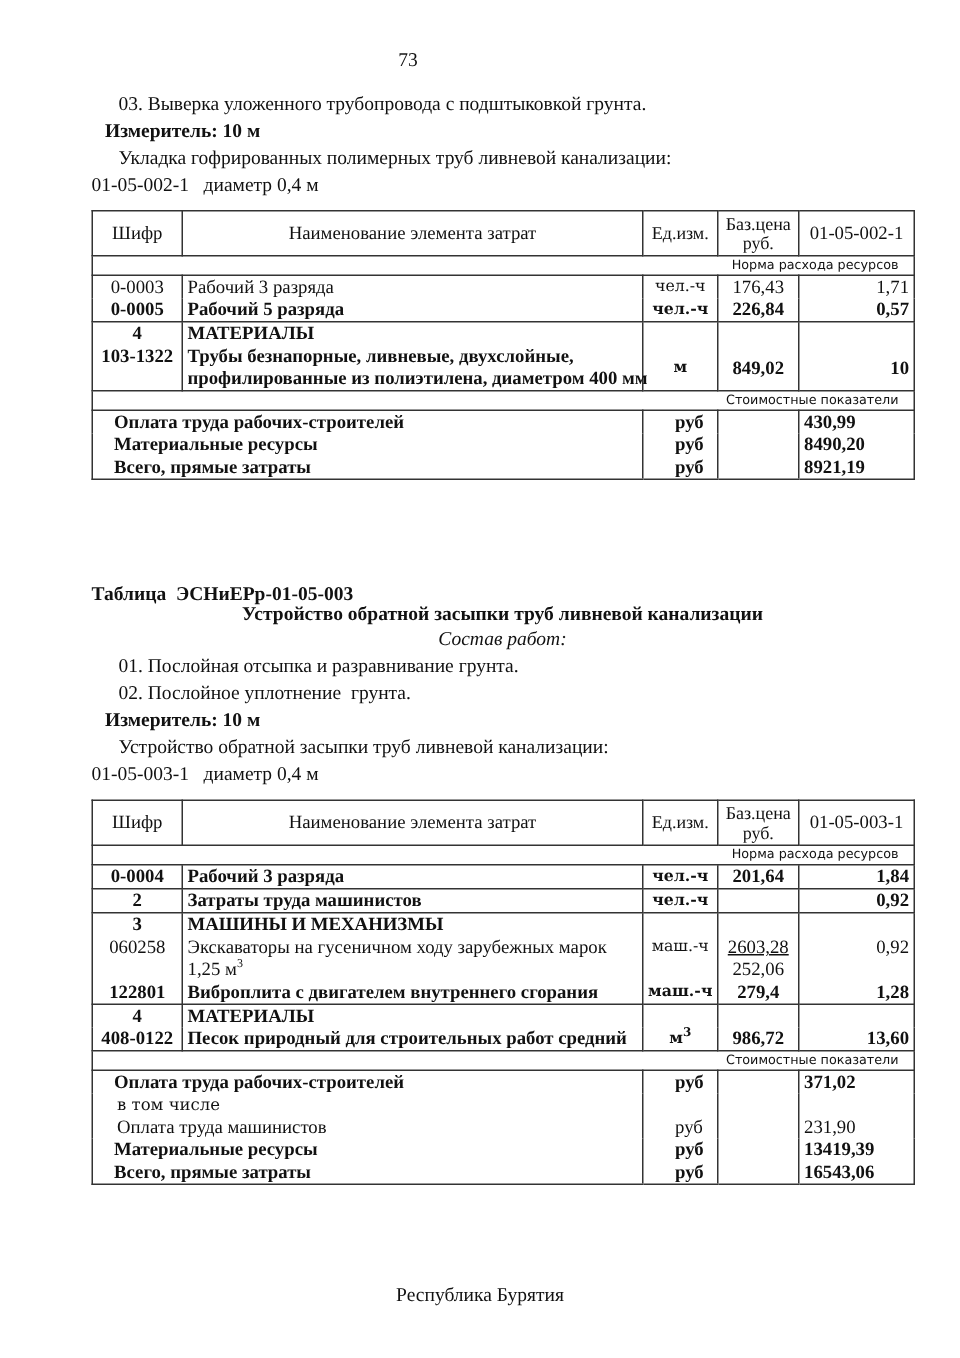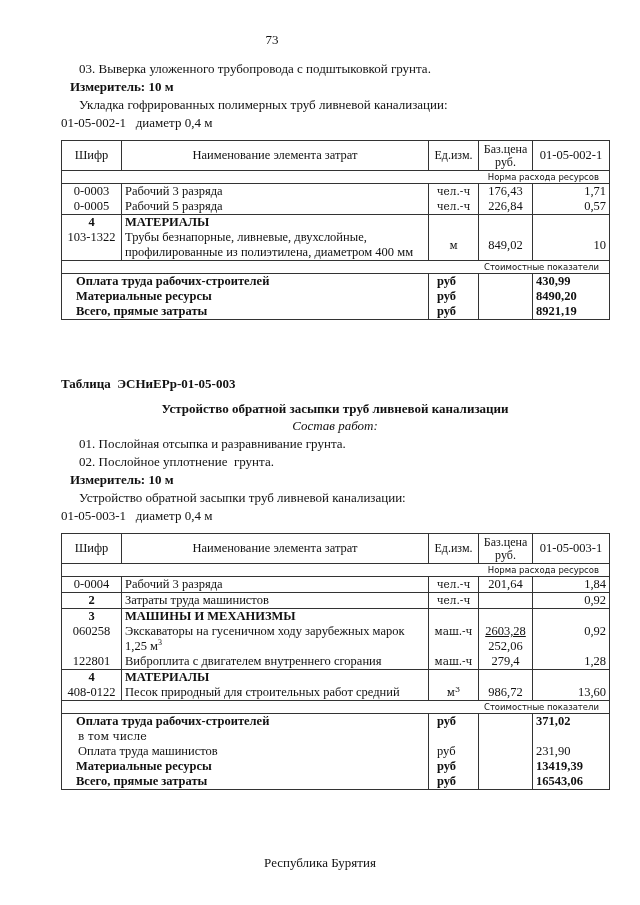--- a/index.html
+++ b/index.html
@@ -31,28 +31,28 @@
   table.est col.c5 { width: 77px; }
   tr.hdr td {
     border: 1px solid #333; height: 29px; vertical-align: middle; text-align: center;
   }
   tr.hdr td.price { line-height: 13px; font-size: 12px; }
   tr.sub td {
     border: 1px solid #333; text-align: right;
     font-family: "DejaVu Sans", sans-serif; font-size: 8.5px; height: 12px; line-height: 12px;
     padding-right: 10px;
   }
-  tr.botline td { border-bottom: 1px solid #333; }
+  tr.botline td { border-bottom: 1px solid #333; font-weight: bold; }
   td.code { text-align: center; }
   td.unit { text-align: center; font-family: "DejaVu Serif", serif; font-size: 10.5px; }
   td.price { text-align: center; }
   td.val { text-align: right; }
   tr.sum td { border-left: none; border-right: none; }
   tr.sum td.nm { border-left: 1px solid #333; padding-left: 14px; }
-  tr.sum td.u { border-left: 1px solid #333; text-align: left; padding-left: 8px; }
+  tr.sum td.u { border-left: 1px solid #333; text-align: left; padding-left: 21px; }
   tr.sum td.e { border-left: 1px solid #333; }
   tr.sum td.v { border-left: 1px solid #333; border-right: 1px solid #333; text-align: left; }
   tr.sum.bold td { font-weight: bold; }
   tr.sum td.nm.plain, tr.sum td.u.plain, tr.sum td.v.plain { font-weight: normal; }
   .ul { text-decoration: underline; }
   sup { font-size: 8px; line-height: 0; }
   .footer { top: 855px; left: 0; width: 640px; text-align: center; font-size: 13px; }
 </style>
 </head>
 <body>
@@ -128,21 +128,21 @@
   </tr>
   <tr class="sum bold botline">
     <td class="nm" colspan="2">Всего, прямые затраты</td>
     <td class="u">руб</td>
     <td class="e"></td>
     <td class="v">8921,19</td>
   </tr>
 </tbody>
   </table>
 
-<div class="abs line b" style="top:376px; left:61px; white-space:pre;text-align:right;">Таблица  ЭСНиЕРр-01-05-003</div>
+<div class="abs line b" style="top:388px; left:61px; white-space:pre;text-align:right;">Таблица  ЭСНиЕРр-01-05-003</div>
 <div class="abs line b" style="top:401px; left:0; width:670px; text-align:center;">Устройство обратной засыпки труб ливневой канализации</div>
 <div class="abs line i" style="top:418px; left:0; width:670px; text-align:center;">Состав работ:</div>
 <div class="abs line" style="top:436px; left:79px;">01. Послойная отсыпка и разравнивание грунта.</div>
 <div class="abs line" style="top:454px; left:79px; white-space:pre;">02. Послойное уплотнение  грунта.</div>
 <div class="abs line b" style="top:472px; left:70px;">Измеритель: 10 м</div>
 <div class="abs line" style="top:490px; left:79px;">Устройство обратной засыпки труб ливневой канализации:</div>
 <div class="abs line" style="top:508px; left:61px; white-space:pre;">01-05-003-1   диаметр 0,4 м</div>
 
 <table class="est" style="top:533px;">
   <colgroup>

